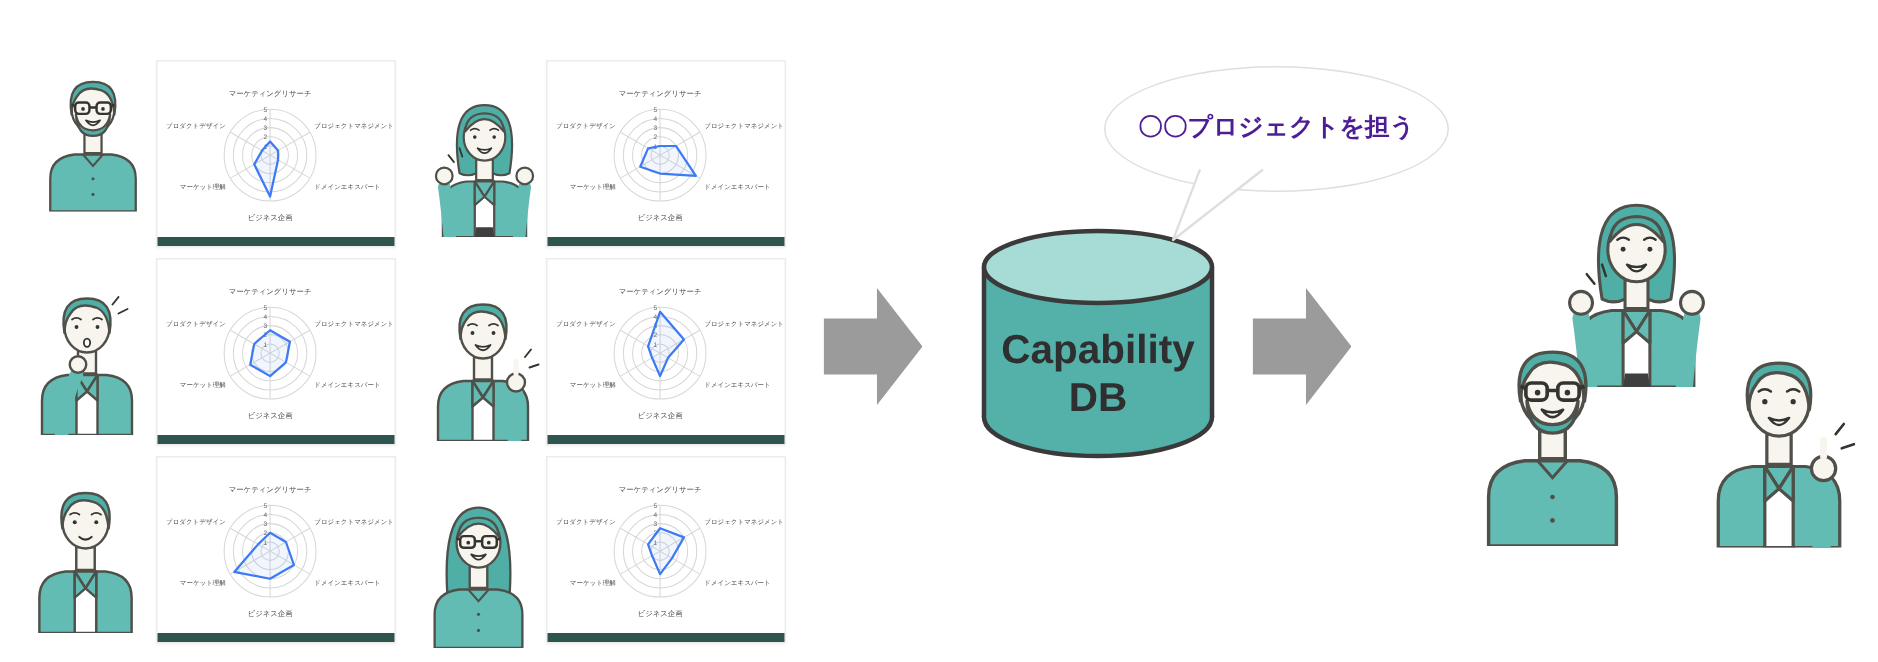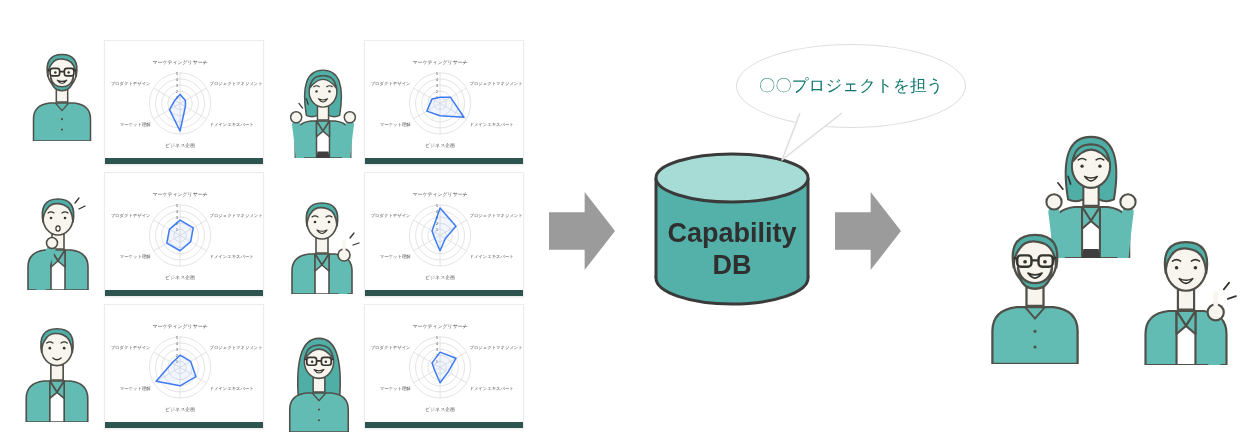--- a/index.html
+++ b/index.html
@@ -12,21 +12,21 @@
               box-sizing:border-box;box-shadow:0 1px 2px rgba(0,0,0,0.05);}
   .chart-body{position:absolute;left:0;right:0;top:0;bottom:6px;}
   .chart-body svg{display:block;width:100%;height:100%;}
   .card-footer{position:absolute;left:0;right:0;bottom:0;height:6px;background:#2e544f;}
   .block-arrow{position:absolute;width:66px;height:78px;background:#9b9b9b;
                clip-path:polygon(0 26%,54% 26%,54% 0,100% 50%,54% 100%,54% 74%,0 74%);}
   .db-wrap{position:absolute;left:650px;top:150px;width:164px;height:158px;z-index:1;}
   .bubble{position:absolute;left:736px;top:44px;width:230px;height:84px;background:#fff;
           border:1.5px solid #dedede;border-radius:50%;display:flex;flex-direction:column;
           justify-content:center;align-items:center;z-index:2;box-sizing:border-box;}
-  .bubble-line{font-size:16.5px;font-weight:400;color:#0f766e;line-height:1.55;white-space:nowrap;}
+  .bubble-line{font-size:16.5px;font-weight:700;color:#4c1d95;line-height:1.55;white-space:nowrap;}
   .bubble-tail{position:absolute;left:754px;top:112px;z-index:3;}
 </style>
 </head>
 <body>
 
 <div id="canvas">
 
   <div class="avatar" style="left:24px;top:46px;width:76px;height:95px">
       <svg viewBox="0 0 80 100" preserveAspectRatio="xMidYMax meet">
         <path d="M34,44 h12 v15 h-12 z" fill="#f8f4ee" stroke="#50504a" stroke-width="1.6" stroke-linejoin="round"></path>

